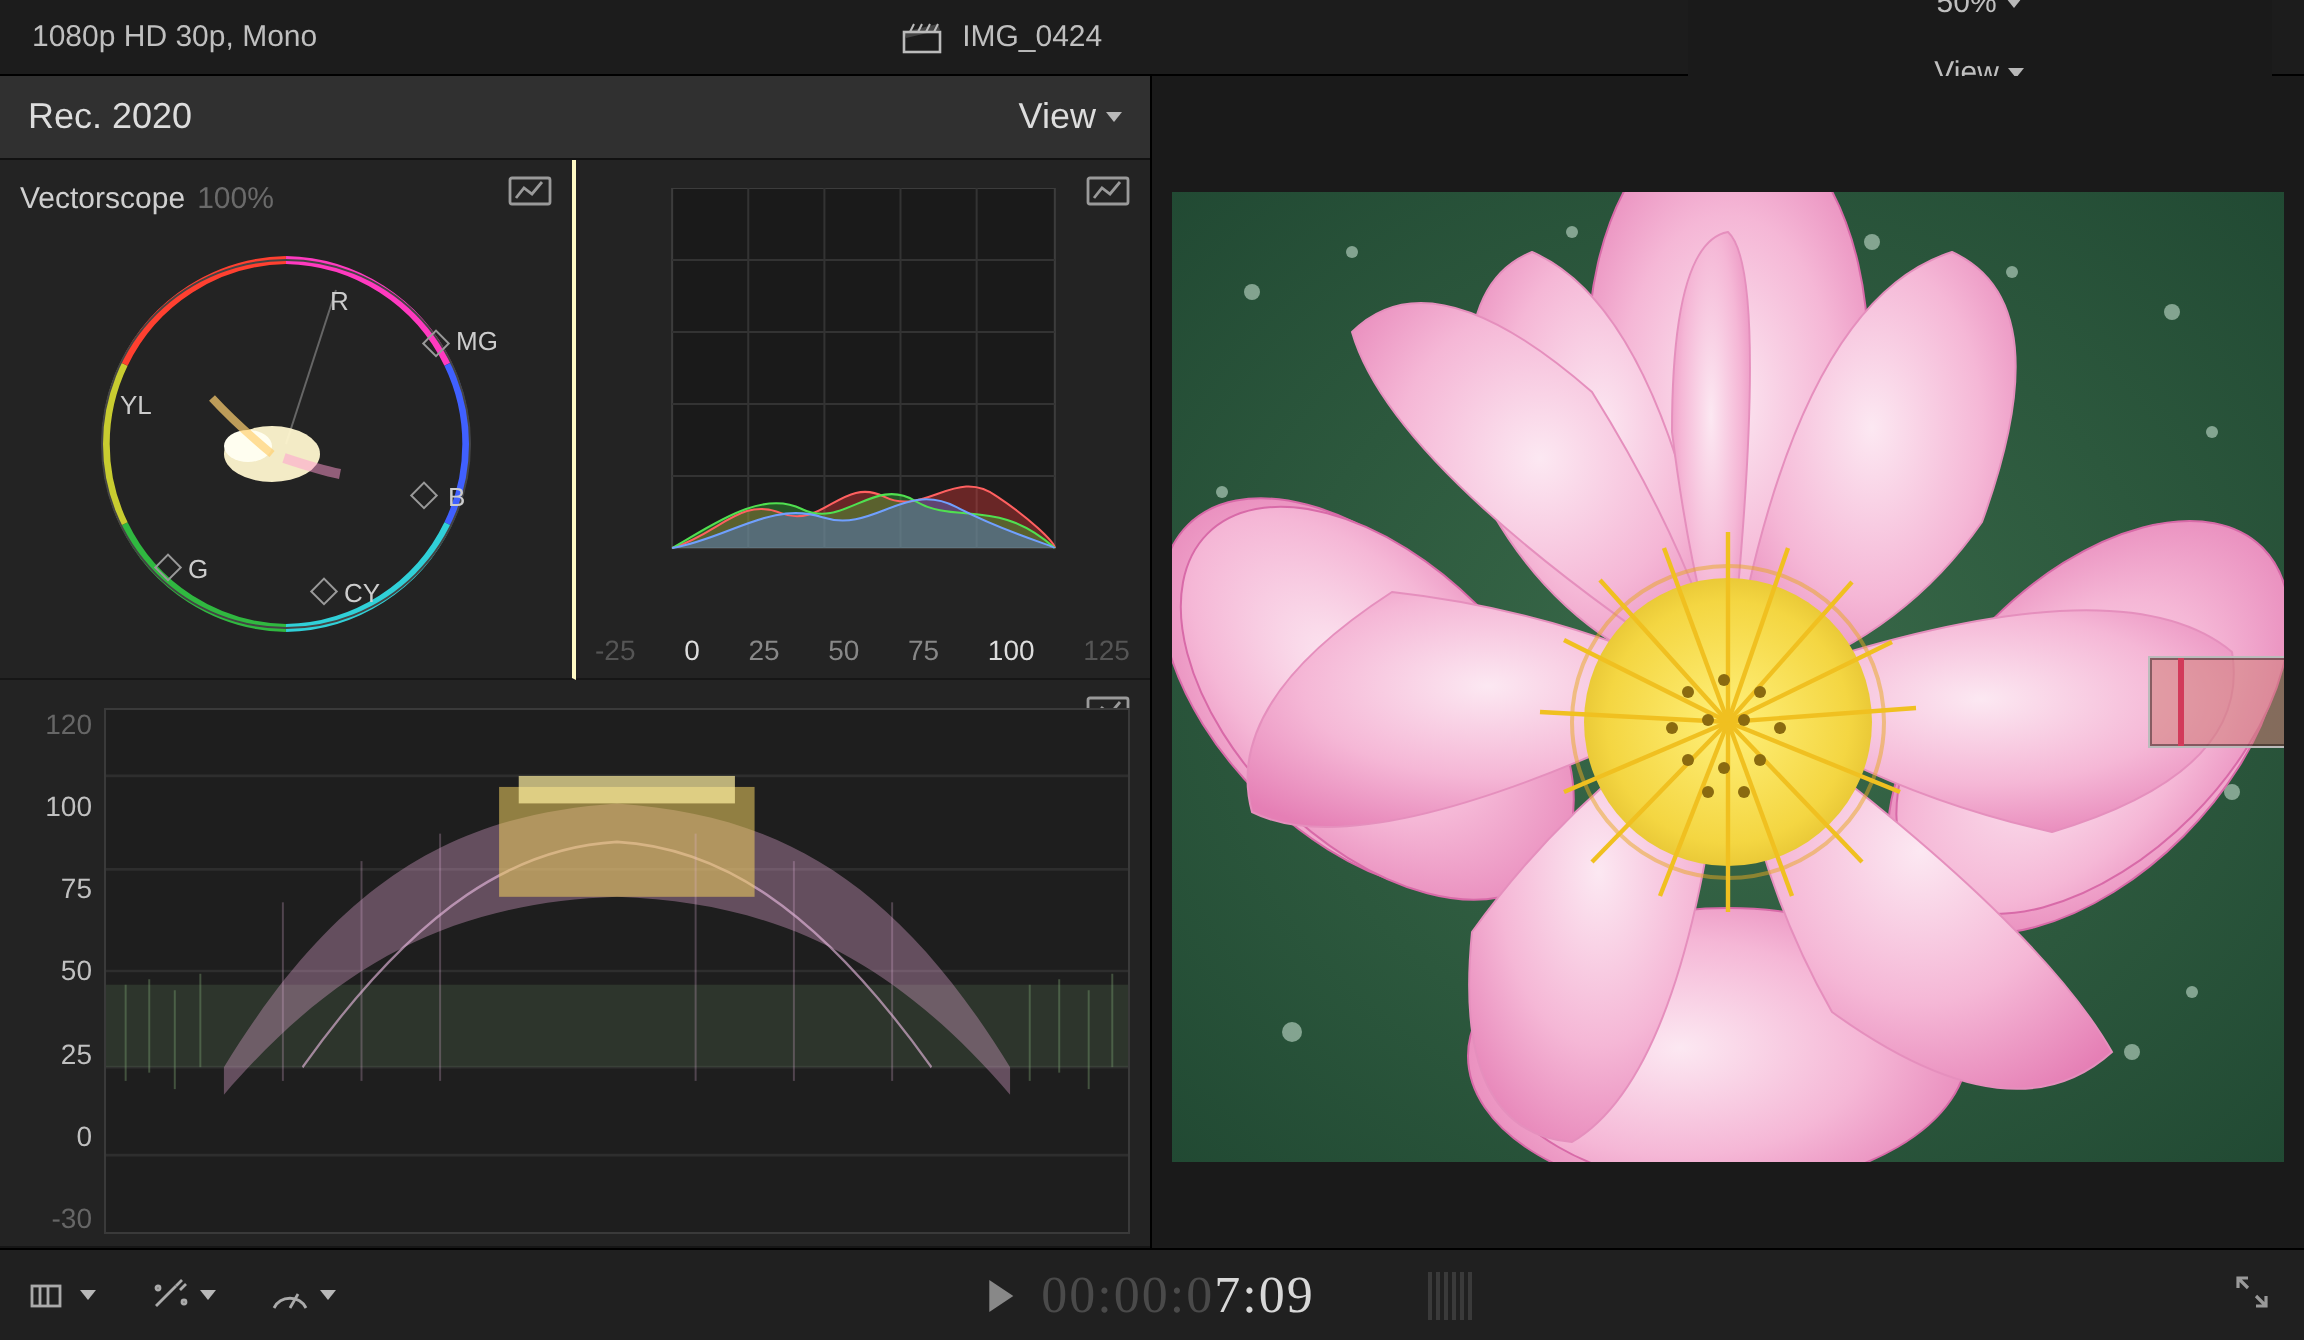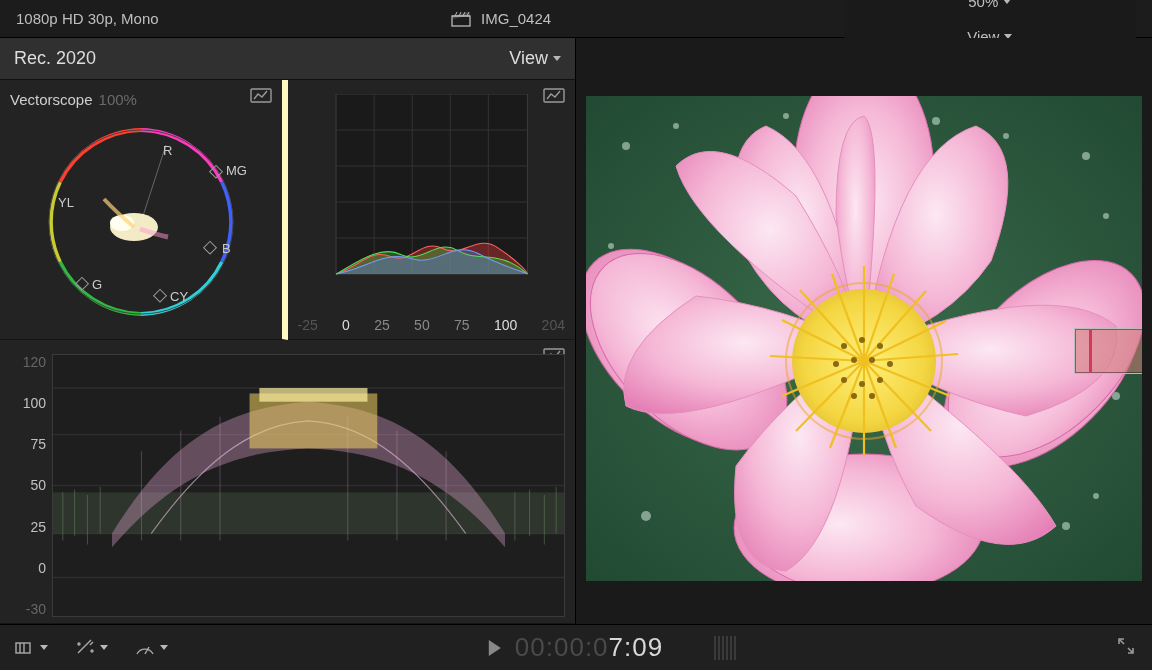--- a/index.html
+++ b/index.html
@@ -15,21 +15,21 @@
   .clap{width:20px;height:16px;position:relative}
   .clap svg{width:20px;height:16px;display:block}
   
   .main{flex:1;display:flex;min-height:0}
   .left{width:633px;display:flex;flex-direction:column;background:#232323;border-right:1px solid #000}
   .right{flex:1;display:flex;flex-direction:column;background:#1a1a1a;position:relative}
   
   .scopes-hdr{height:42px;display:flex;align-items:center;justify-content:space-between;padding:0 14px;background:#303030;border-bottom:1px solid #111;font-size:18px;color:#ddd}
   
   .scopes-grid{display:grid;grid-template-columns:1fr 1fr;grid-template-rows:260px;flex:0 0 auto}
-  .scope-panel{border-right:6px solid #fef9c3;border-bottom:1px solid #161616;padding:8px 10px 6px 10px;position:relative;display:flex;flex-direction:column}
+  .scope-panel{border-right:2px solid #fef9c3;border-bottom:1px solid #161616;padding:8px 10px 6px 10px;position:relative;display:flex;flex-direction:column}
   .scope-panel:last-child{border-right:none}
   .scope-title{display:flex;align-items:center;gap:6px;color:#cfcfcf;font-size:15px;height:22px}
   .dim{color:#6a6a6a}
   .scope-icon{position:absolute;top:6px;right:10px;width:22px;height:18px}
   .scope-icon svg{width:22px;height:18px;fill:none;stroke:#9a9a9a;stroke-width:1.4}
   
   .vs-wrap{flex:1;display:flex;align-items:center;justify-content:center}
   .vs{width:210px;height:210px}
   
   .rgb-wrap{flex:1;display:flex;flex-direction:column}
@@ -46,21 +46,21 @@
   .luma-canvas{flex:1;position:relative;border:1px solid #3a3a3a;background:#1e1e1e;overflow:hidden}
   .luma-canvas svg{position:absolute;inset:0;width:100%;height:100%}
   
   .viewer{flex:1;display:flex;align-items:center;justify-content:center;padding:44px 10px 30px 10px;position:relative}
   .imgbox{width:556px;height:485px;position:relative;overflow:hidden}
   .imgbox svg{width:100%;height:100%;display:block}
   .loupe{position:absolute;right:-2px;top:48%;width:70px;height:46px;border:1px solid #bbb;background:rgba(208,128,120,0.55);box-shadow:0 0 0 1px rgba(0,0,0,.4) inset}
   .loupe::before{content:"";position:absolute;left:14px;top:0;bottom:0;width:3px;background:#d23a5a}
   
   .bottom{height:46px;background:#202020;border-top:1px solid #000;display:flex;align-items:center;padding:0 14px;gap:26px;font-size:15px;color:#9a9a9a;position:relative}
-  .bottom .tc{position:absolute;left:50%;transform:translateX(-50%);font-family:Liberation Sans, sans-serif;font-size:26px;letter-spacing:1px;display:flex;align-items:center;gap:14px}
+  .bottom .tc{position:absolute;left:50%;transform:translateX(-50%);font-family:Liberation Serif, serif;font-size:26px;letter-spacing:1px;display:flex;align-items:center;gap:14px}
   .tc-dim{color:#4a4a4a}
   .tc-bright{color:#d8d8d8}
   .play{width:0;height:0;border-left:12px solid #888;border-top:8px solid transparent;border-bottom:8px solid transparent}
   .toolbtn{display:inline-flex;align-items:center;gap:4px;cursor:pointer}
   .toolbtn svg{width:22px;height:18px;stroke:#aaa;fill:none;stroke-width:1.4}
   .expand-icon{position:absolute;right:16px}
   .expand-icon svg{width:20px;height:20px;stroke:#999;fill:none;stroke-width:1.6}
   .skimmers{position:absolute;left:62%;display:flex;gap:2px}
   .skimmers span{width:2px;height:24px;background:#3a3a3a}
 </style>
@@ -206,21 +206,21 @@
                 <path d="M37 175 C65 170 85 152 110 160 C135 168 150 142 175 155 C200 168 223 174 223 175" fill="none" stroke="#70a0ff" stroke-width="1"></path>
               </svg>
             </div>
             <div class="rgb-xaxis">
               <span>-25</span>
               <span class="tick0">0</span>
               <span>25</span>
               <span>50</span>
               <span>75</span>
               <span class="tick100">100</span>
-              <span>204</span>
+              <span>125</span>
             </div>
           </div>
         </div>
       </div>
 
       <div class="luma-panel">
         <span class="scope-icon">
           <svg viewBox="0 0 22 18">
               <rect x="1" y="3" width="20" height="13" rx="1"></rect>
               <path d="M4 13 L8 8 L12 11 L17 5"></path>

